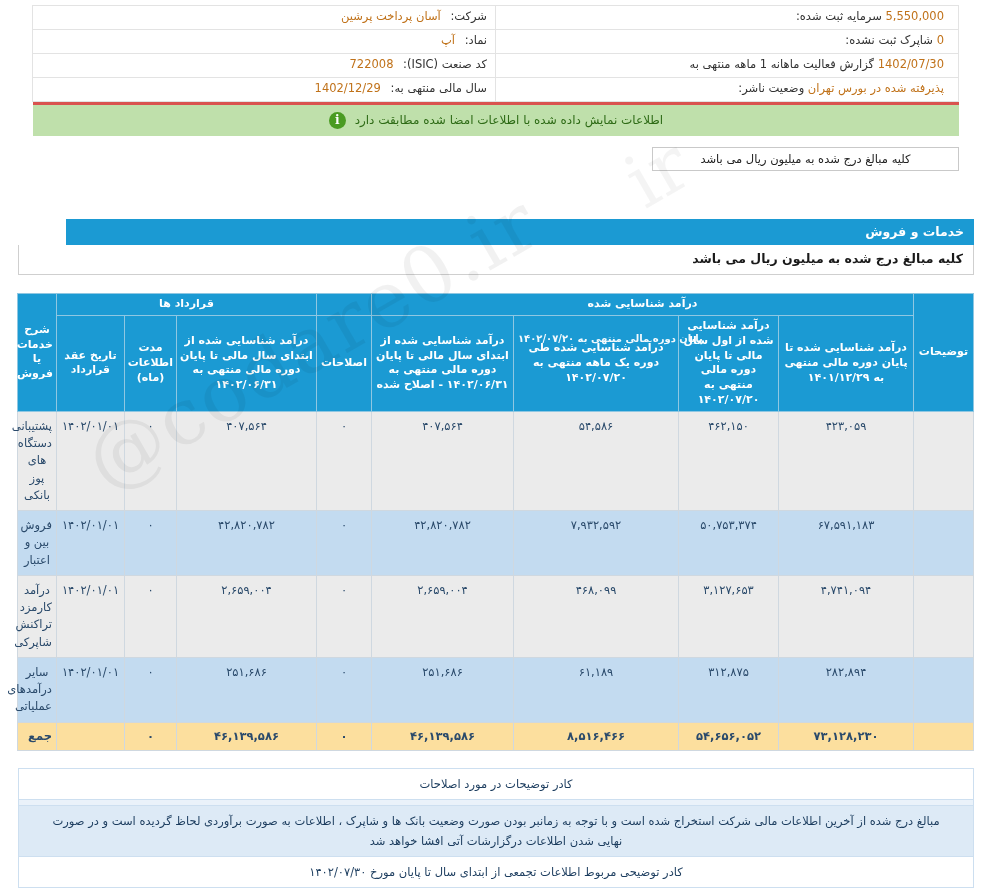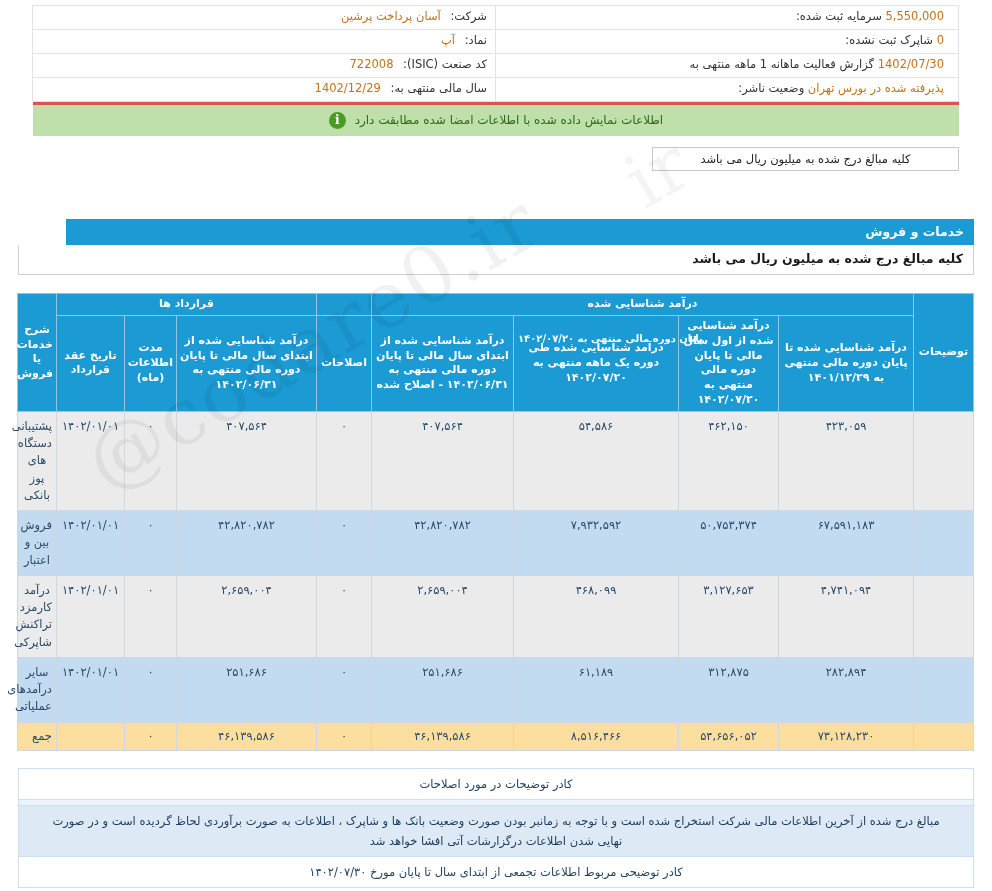--- a/index.html
+++ b/index.html
@@ -165,20 +165,21 @@
     padding: 6px 4px;
     line-height: 1.5;
   }
   table.data tr.r-odd td { background: #ebebeb; }
   table.data tr.r-even td { background: #c3dbf0; }
   table.data tr.r-total td {
     background: #fcdf9e;
     color: #2a4a6b;
     vertical-align: middle;
     padding: 5px 4px;
+    font-weight: bold;
   }
   td.desc-cell {
     text-align: right;
     padding-right: 6px;
     color: #2a4a6b;
     line-height: 1.45;
   }
   tr.r-total td.desc-cell { text-align: right; }
   .ov { position: relative; }
   .ov .ov-b {

